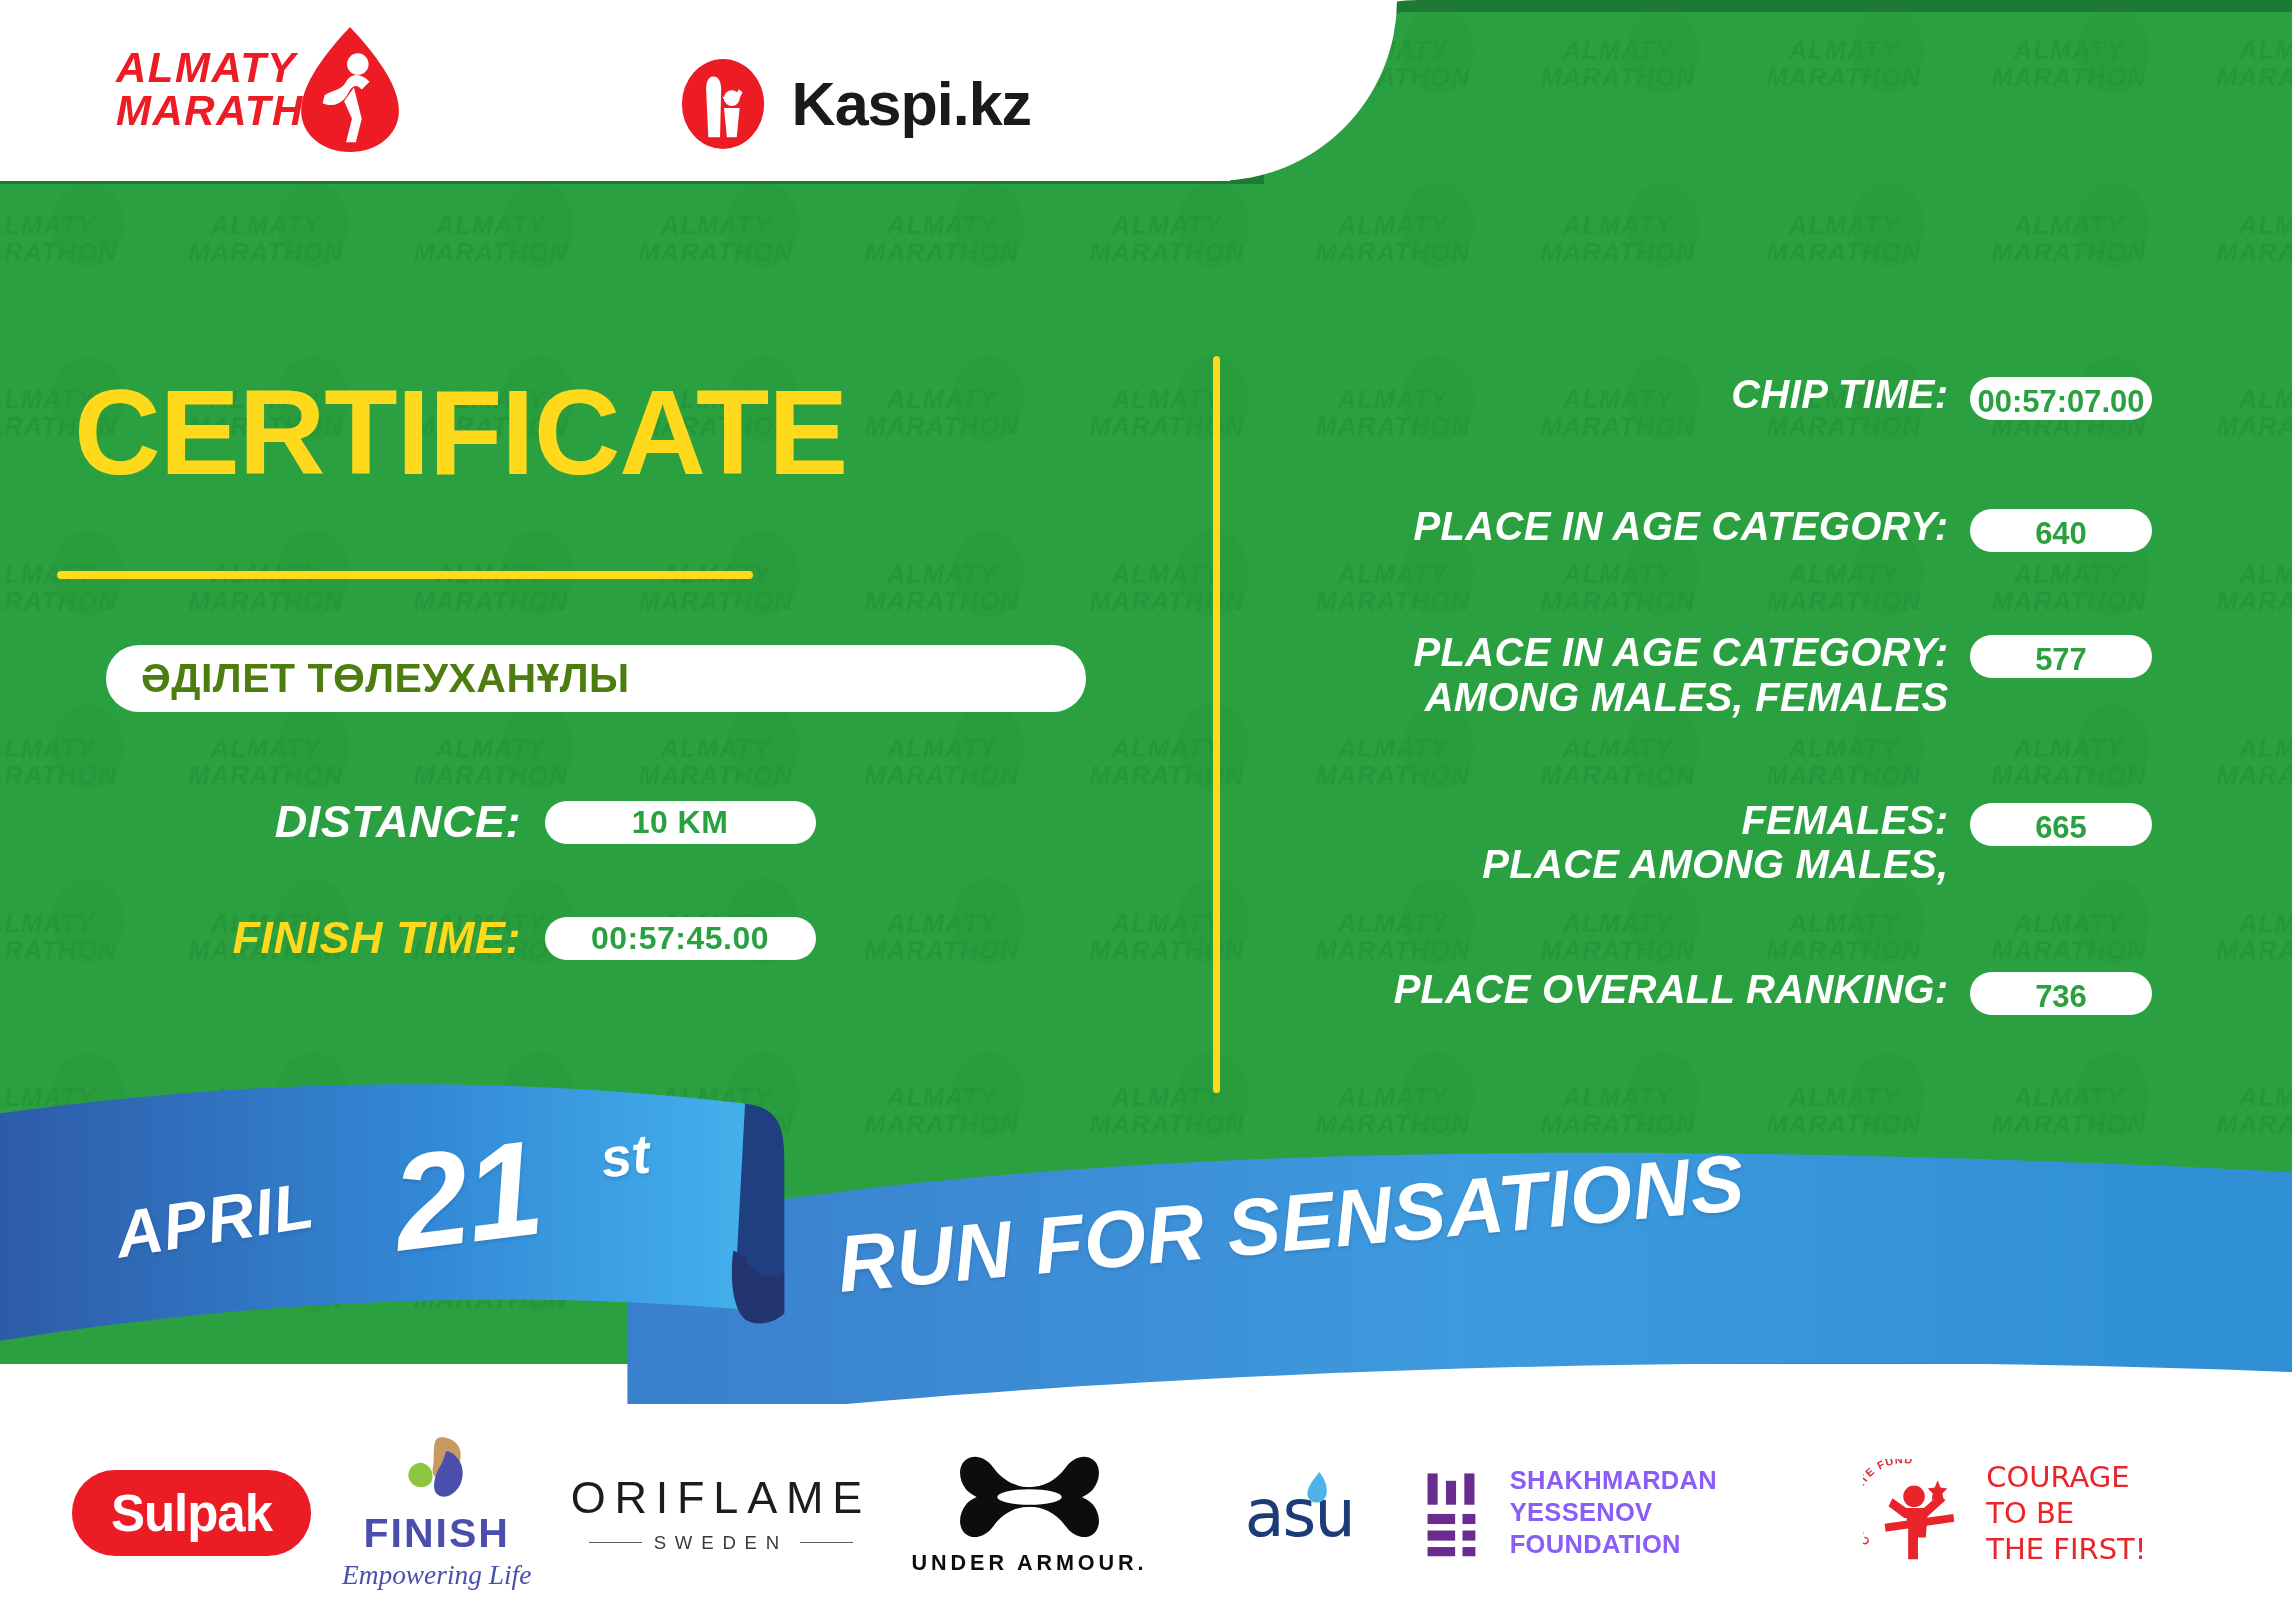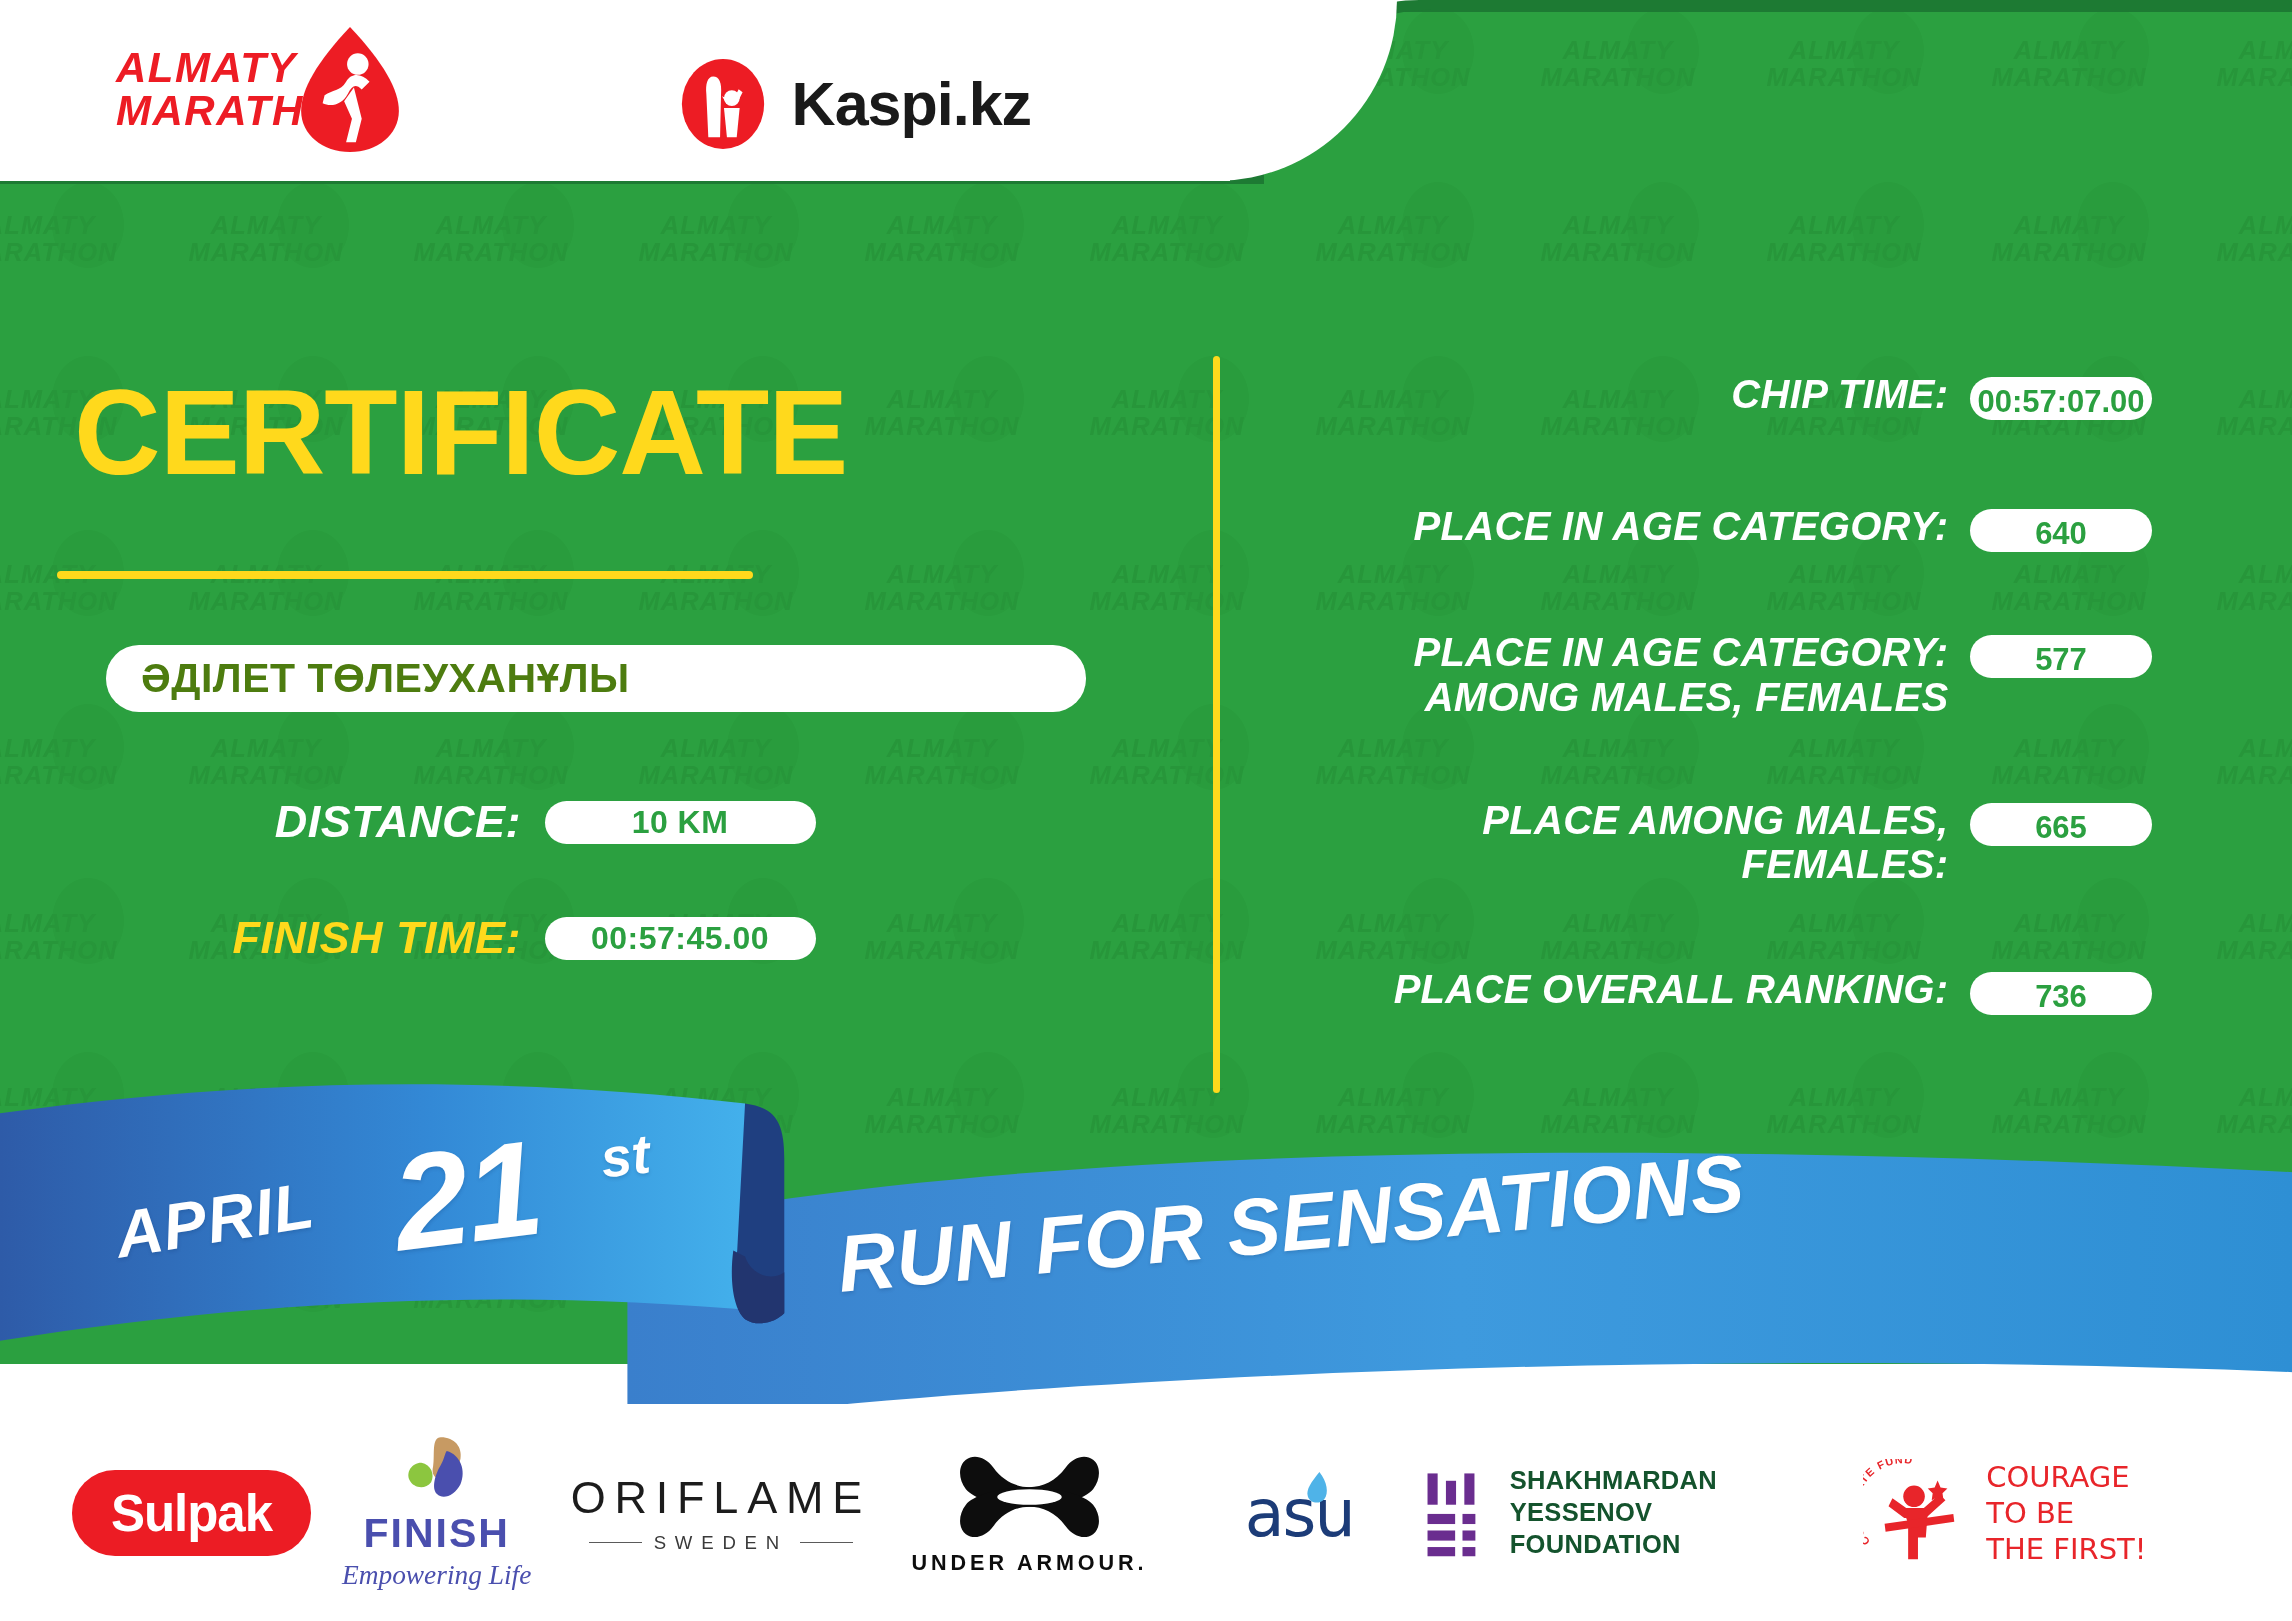--- a/index.html
+++ b/index.html
@@ -186,21 +186,21 @@
   }
   .orif-sub::before, .orif-sub::after {
     content:""; width:53px; height:1px; background:#5a5a5a; display:block;
   }
   .ua-box { text-align:center; }
   .ua-name { color:#0d0d0d; font-weight:900; font-size:21.6px; letter-spacing:3.9px; margin-top:5.9px; }
   .asu-txt { color:#1c3c78; font-weight:400; font-size:65px; letter-spacing:-2px;
              font-family:"DejaVu Sans", sans-serif; }
   .yess-box { display:flex; align-items:center; gap:21.6px; }
   .yess-name {
-    color:#14532d; font-weight:900; font-size:25.5px; line-height:1.25;
+    color:#8b5cf6; font-weight:900; font-size:25.5px; line-height:1.25;
     letter-spacing:0.3px;
   }
   .cour-box { display:flex; align-items:center; gap:17.6px; }
   .cour-name { color:#e8252a; font-weight:400; font-size:29px; line-height:1.25;
                font-family:"DejaVu Sans", sans-serif; }
 </style>
 </head>
 <body>
 
 <div class="cert">
@@ -460,22 +460,22 @@
       <div class="slbl">
           <div>PLACE IN AGE CATEGORY:</div>
           <div>AMONG MALES, FEMALES</div>
         </div>
       <div class="spill">
         <span>577</span>
       </div>
     </div>
     <div class="srow" id="srow-mf">
       <div class="slbl">
+          <div>FEMALES:</div>
           <div>PLACE AMONG MALES,</div>
-          <div>FEMALES:</div>
         </div>
       <div class="spill">
         <span>665</span>
       </div>
     </div>
     <div class="srow" id="srow-all">
       <div class="slbl">PLACE OVERALL RANKING:</div>
       <div class="spill">
         <span>736</span>
       </div>

